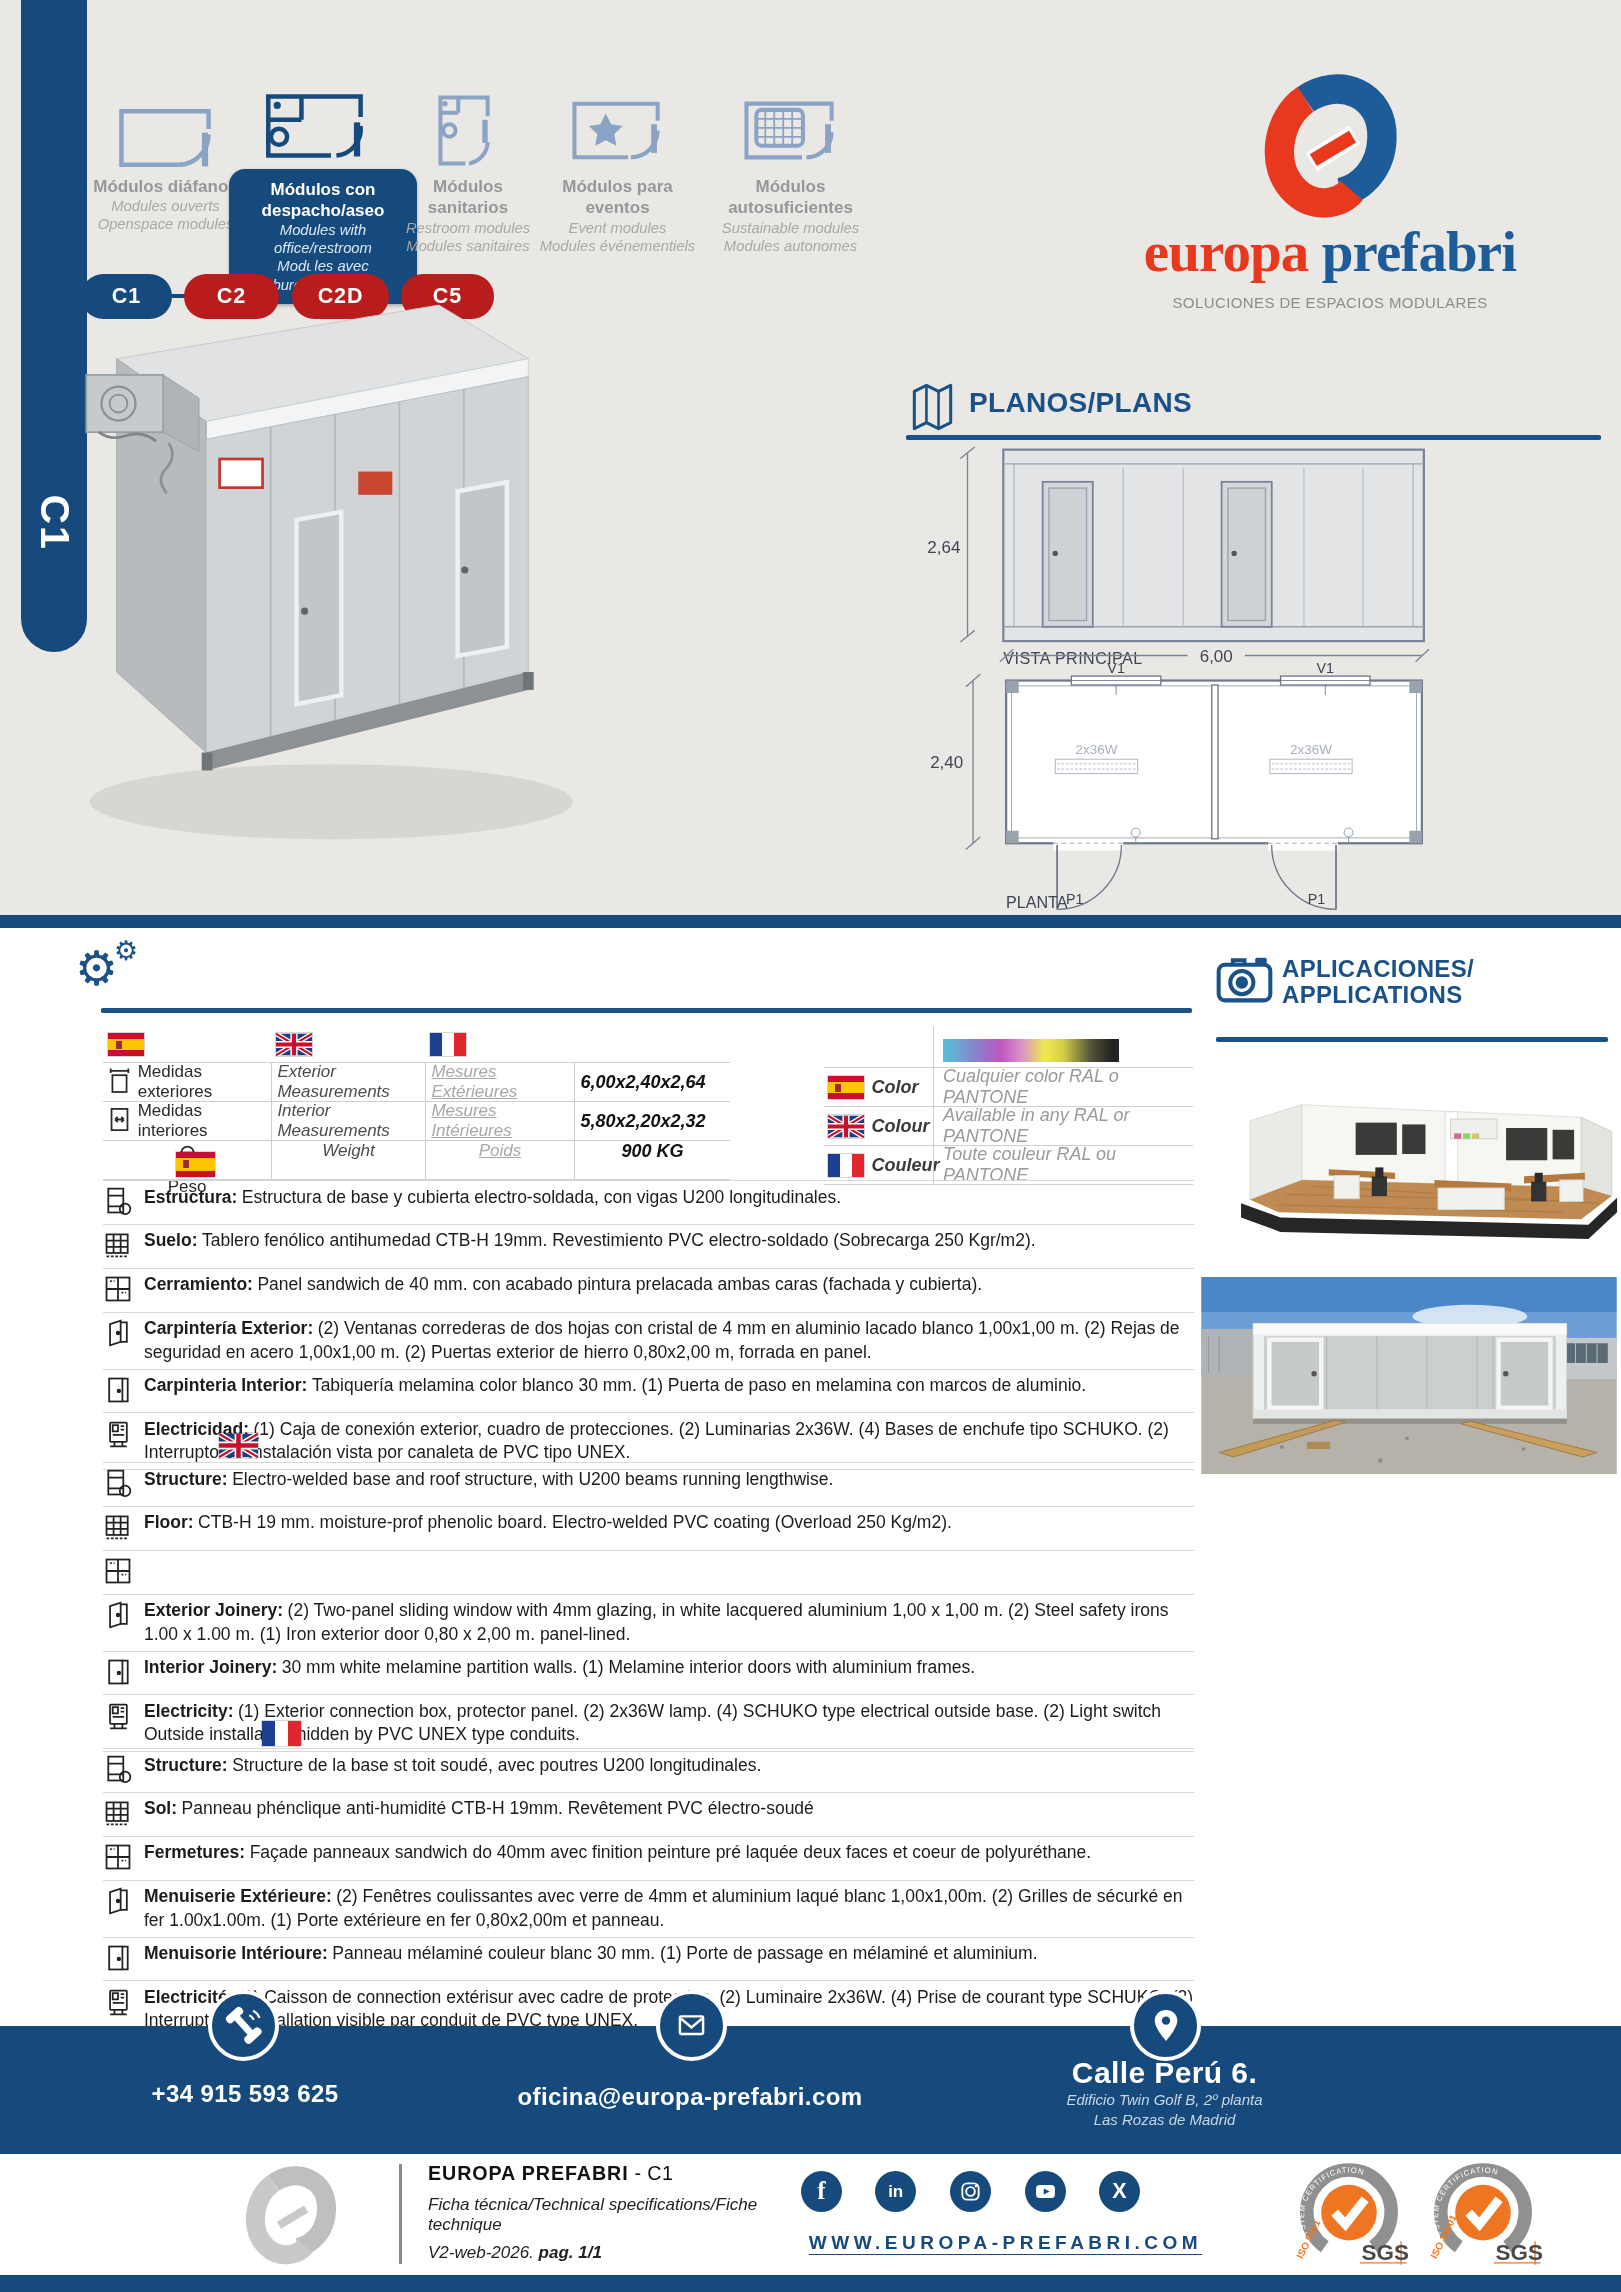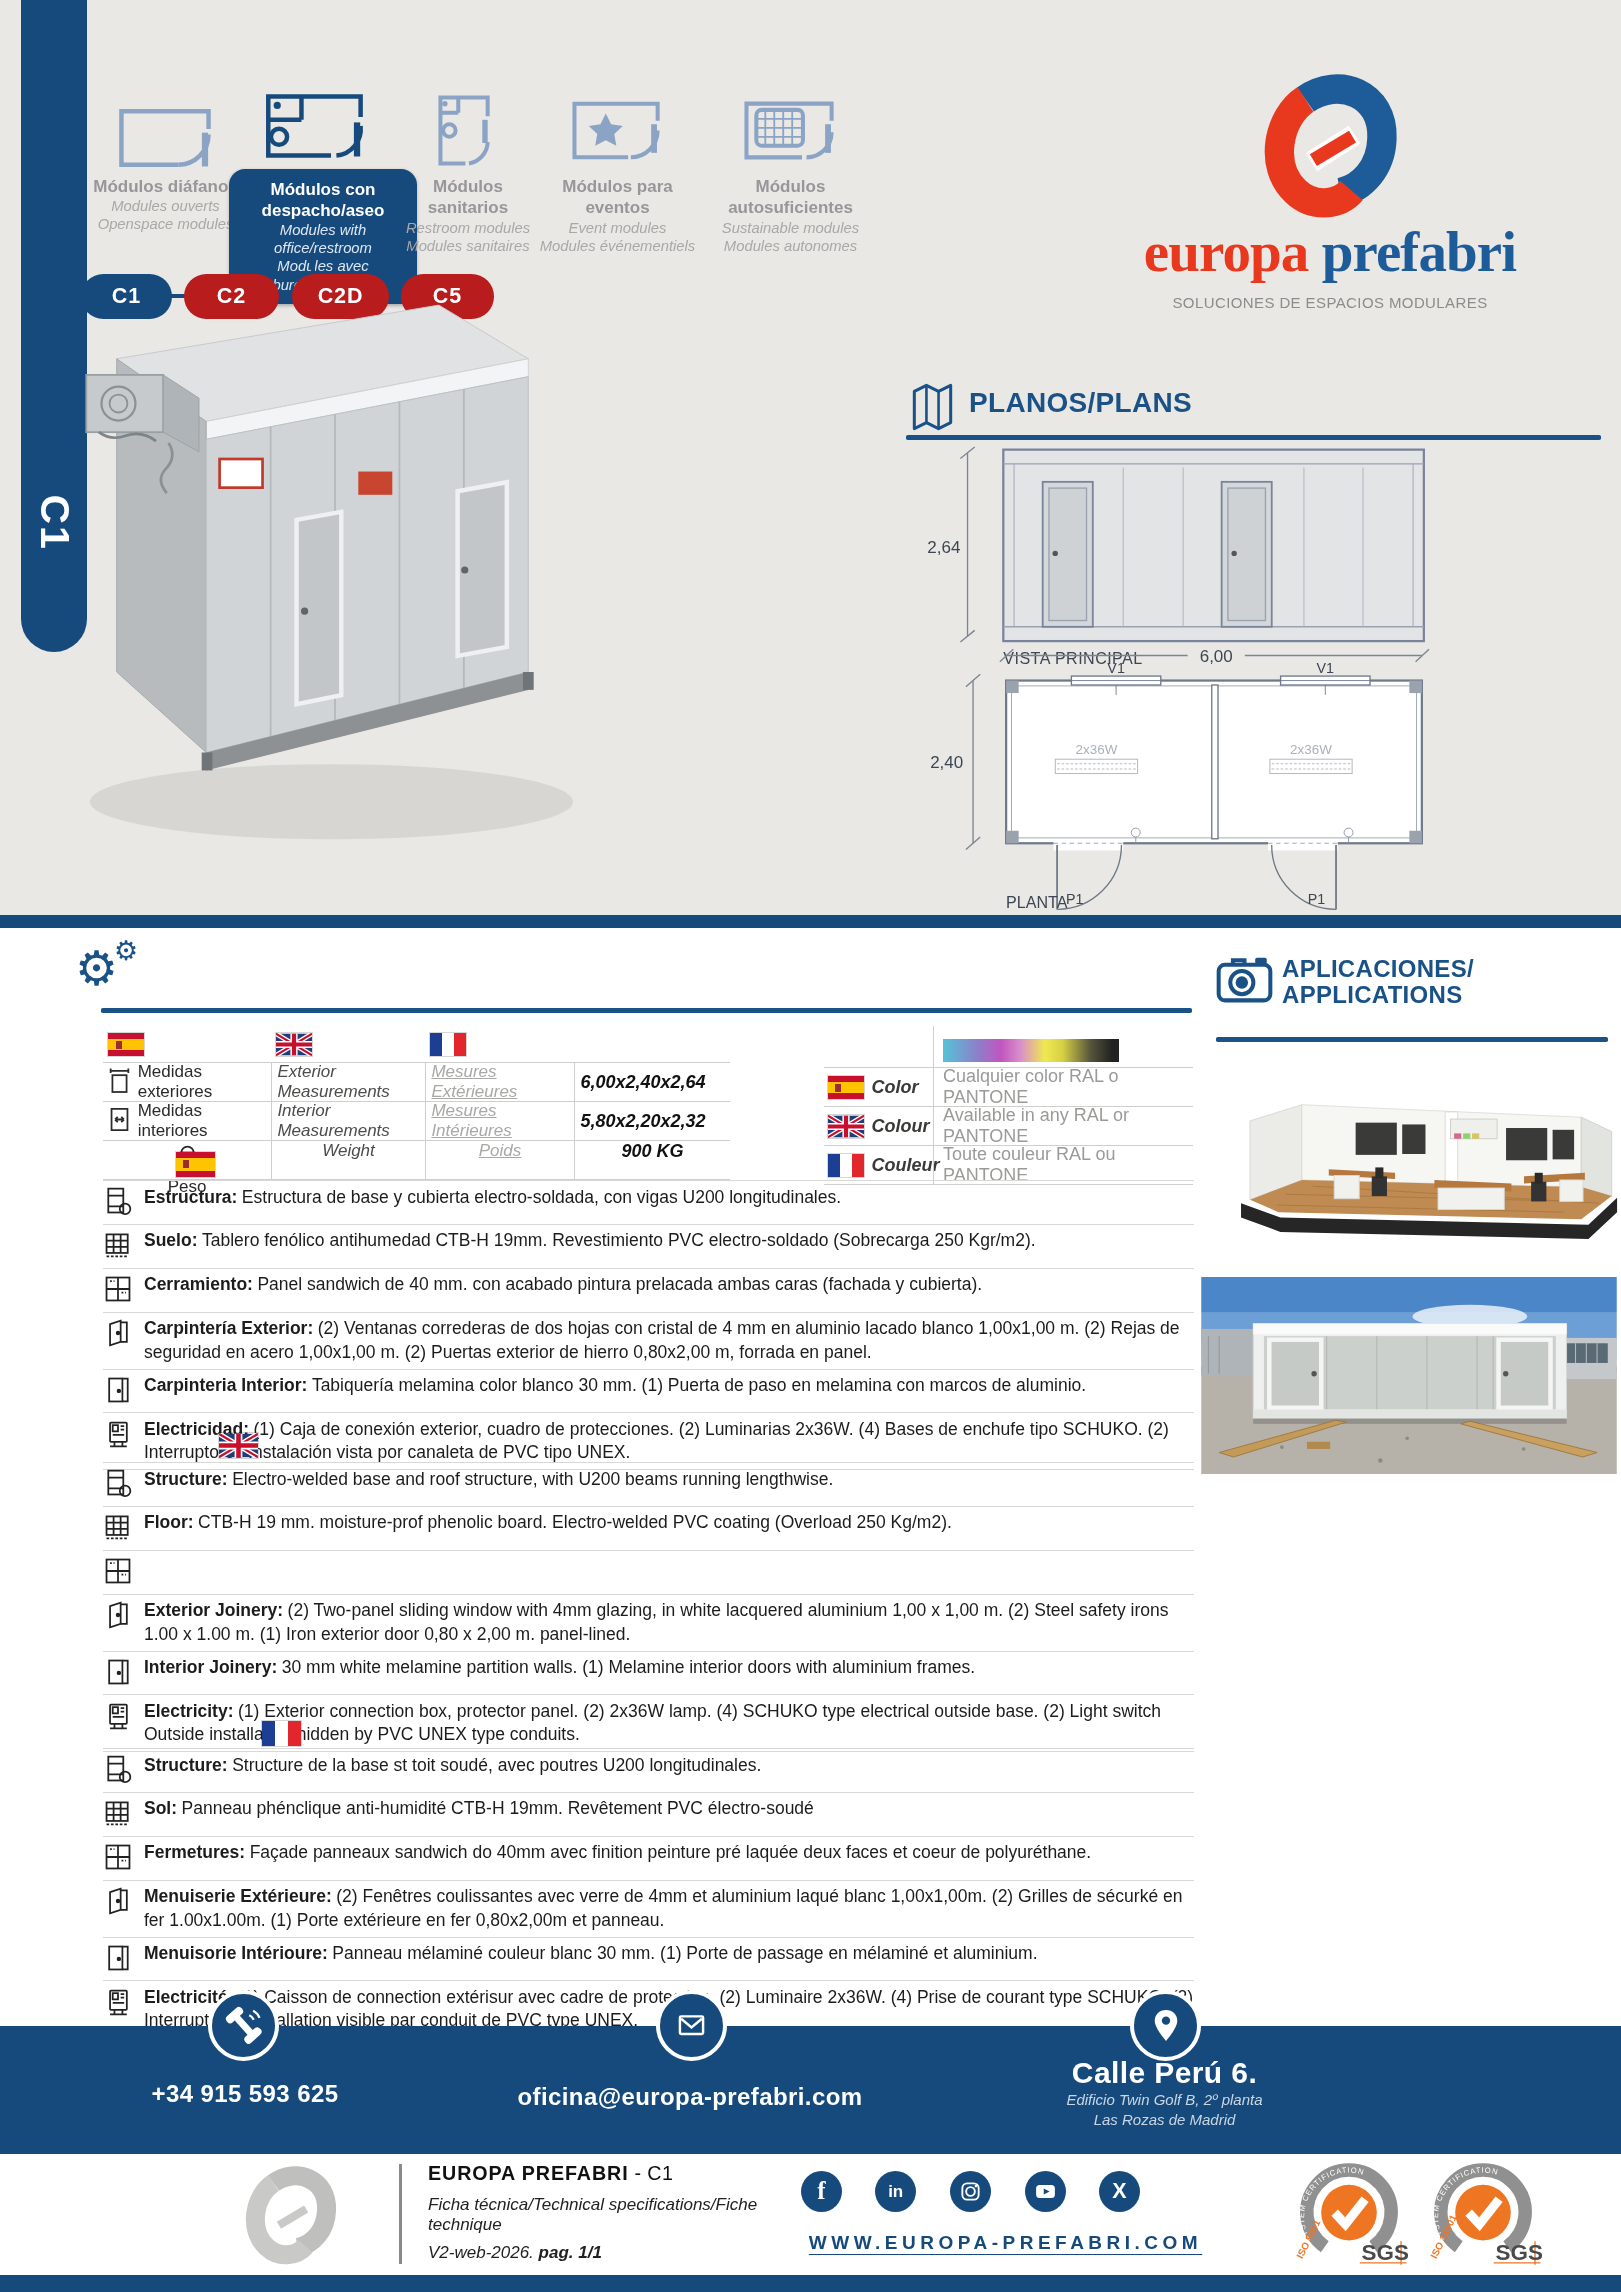--- a/index.html
+++ b/index.html
@@ -52,21 +52,21 @@
   .t-en{font-size:17px;font-style:italic;color:#4c4c4a;}
   .t-fr{font-size:17px;font-style:italic;color:#a8a8a6;text-decoration:underline;}
   .t-val{font-size:18px;font-style:italic;font-weight:bold;color:#111;}
 
   .ctab{left:824px;top:1026px;width:369px;display:grid;grid-template-columns:109px 260px;}
   .ctab .hc{height:36px;display:flex;align-items:flex-end;padding-bottom:5.4px;}
   .ctab .bc{height:38px;display:flex;align-items:center;border-top:0.9px solid #cfcfcd;gap:8px;padding:0 3.6px;}
   .ctab .c2{border-left:0.9px solid #cfcfcd;padding-left:9px;}
   .ctab .r3{border-bottom:0.9px solid #cfcfcd;}
   .c-label{font-size:18px;font-style:italic;font-weight:bold;color:#3a3a38;}
-  .c-val{font-size:18px;color:#9a9a98;}
+  .c-val{font-size:18px;font-style:italic;color:#9a9a98;}
   .grad{width:176px;height:23px;background:linear-gradient(90deg,#54c3d9 0%,#8e7ec9 20%,#c155c0 33%,#d98fcb 44%,#efe94f 58%,#d6cf46 68%,#55543c 84%,#222 96%);}
 
   
   .flag{position:relative;display:inline-block;width:39px;height:25px;box-shadow:0 0 0 0.9px rgba(0,0,0,.18);flex:0 0 auto;}
   .flag.sm{width:36px;height:23px;}
   .flag.es{background:linear-gradient(180deg,#c8102e 0 25%,#ffc400 25% 75%,#c8102e 75% 100%);}
   .flag.es i{position:absolute;left:7.2px;top:8px;width:6.3px;height:8px;background:#9b2d30;}
   .flag.fr{background:linear-gradient(90deg,#1c3f94 0 33.3%,#fff 33.3% 66.6%,#e1272d 66.6%);}
   .flag.gb svg{display:block;width:100%;height:100%;}
 

